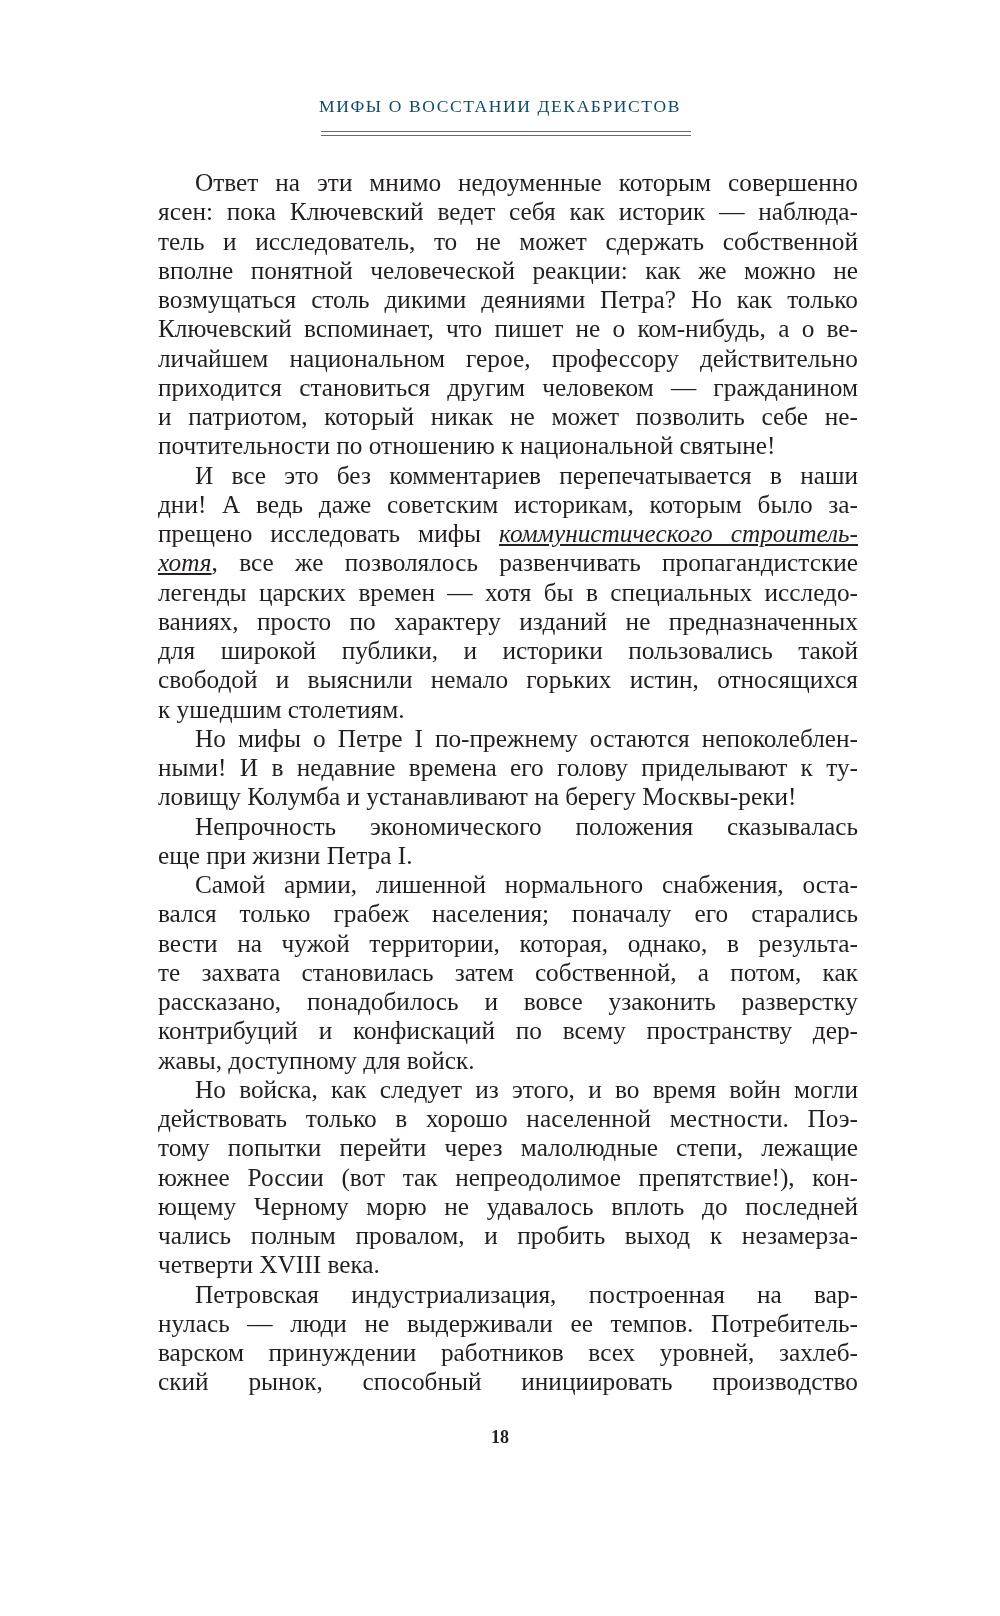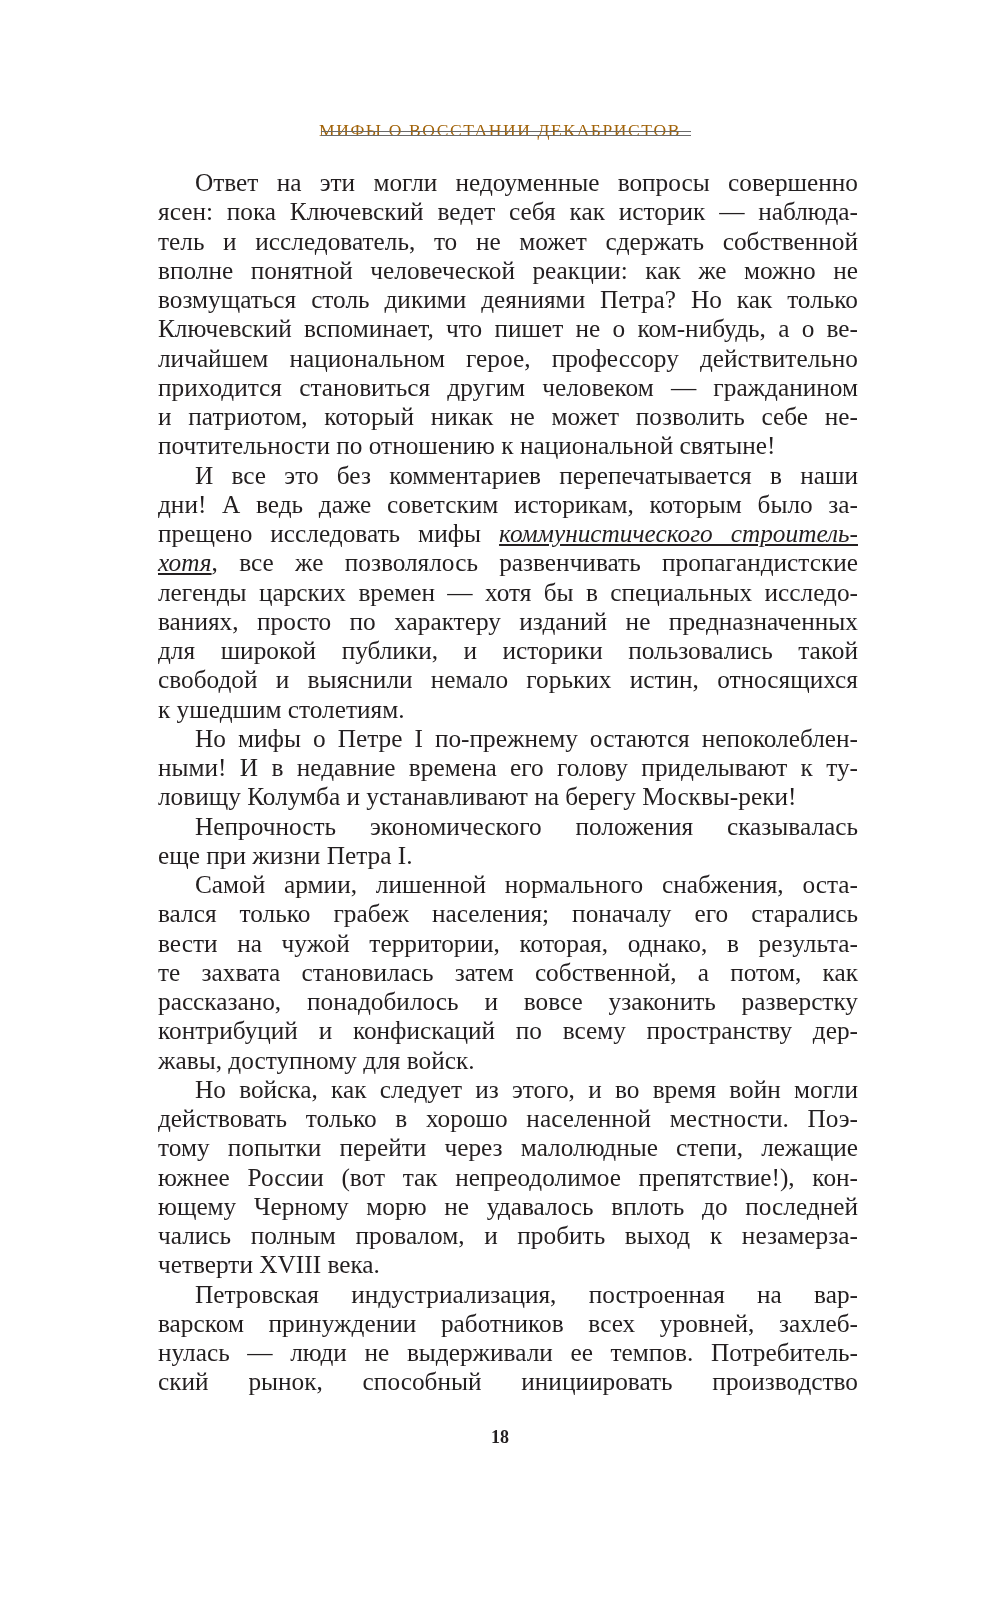--- a/index.html
+++ b/index.html
@@ -1,39 +1,39 @@
 <!DOCTYPE html>
 <html><head>
 <meta charset="utf-8">
 <style>
   html, body { margin: 0; padding: 0; background: #ffffff; }
   body { width: 1000px; height: 1616px; position: relative; overflow: hidden;
          font-family: "Liberation Serif", "DejaVu Serif", serif; color: #231f20; }
   .running-head { position: absolute; top: 96px; left: 0; width: 1000px; text-align: center;
-                  font-size: 17.5px; letter-spacing: 1.6px; color: #a16207; margin-top: 24px; }
+                  font-size: 17.5px; letter-spacing: 1.6px; color: #0c4a6e; }
   .head-rule { position: absolute; top: 131px; left: 321px; width: 370px; height: 5px;
                border-top: 1.2px solid #6a6a6a; border-bottom: 1.2px solid #6a6a6a; box-sizing: border-box; }
   .text-block { position: absolute; top: 168px; left: 158px; width: 700px;
                 font-size: 25.3px; line-height: 29.25px; }
   .line { display: block; height: 29.25px; white-space: nowrap; text-align: justify;
           text-align-last: justify; overflow: visible; }
   .line.end { text-align: center; text-align-last: left; }
   .line.indent { padding-left: 37px; box-sizing: border-box; }
   .line em { font-style: italic; text-decoration: underline; }
   .page-number { position: absolute; top: 1427px; left: 0; width: 1000px; text-align: center;
                  font-size: 18px; font-weight: bold; color: #231f20; }
 </style>
 </head>
 <body>
 
 <div class="running-head">МИФЫ О ВОССТАНИИ ДЕКАБРИСТОВ</div>
 <div class="head-rule"></div>
 
 <div class="text-block" id="text-block">
-    <span class="line indent">Ответ на эти могли недоуменные вопросы совершенно</span>
+    <span class="line indent">Ответ на эти мнимо недоуменные которым совершенно</span>
     <span class="line">ясен: пока Ключевский ведет себя как историк — наблюда-</span>
     <span class="line">тель и исследователь, то не может сдержать собственной</span>
     <span class="line">вполне понятной человеческой реакции: как же можно не</span>
     <span class="line">возмущаться столь дикими деяниями Петра? Но как только</span>
     <span class="line">Ключевский вспоминает, что пишет не о ком-нибудь, а о ве-</span>
     <span class="line">личайшем национальном герое, профессору действительно</span>
     <span class="line">приходится становиться другим человеком — гражданином</span>
     <span class="line">и патриотом, который никак не может позволить себе не-</span>
     <span class="line end">почтительности по отношению к национальной святыне!</span>
     <span class="line indent">И все это без комментариев перепечатывается в наши</span>
@@ -58,18 +58,18 @@
     <span class="line">контрибуций и конфискаций по всему пространству дер-</span>
     <span class="line end">жавы, доступному для войск.</span>
     <span class="line indent">Но войска, как следует из этого, и во время войн могли</span>
     <span class="line">действовать только в хорошо населенной местности. Поэ-</span>
     <span class="line">тому попытки перейти через малолюдные степи, лежащие</span>
     <span class="line">южнее России (вот так непреодолимое препятствие!), кон-</span>
     <span class="line">ющему Черному морю не удавалось вплоть до последней</span>
     <span class="line">чались полным провалом, и пробить выход к незамерза-</span>
     <span class="line end">четверти XVIII века.</span>
     <span class="line indent">Петровская индустриализация, построенная на вар-</span>
+    <span class="line">нулась — люди не выдерживали ее темпов. Потребитель-</span>
     <span class="line">варском принуждении работников всех уровней, захлеб-</span>
-    <span class="line">нулась — люди не выдерживали ее темпов. Потребитель-</span>
     <span class="line">ский рынок, способный инициировать производство</span>
   </div>
 
 <div class="page-number">18</div>
 
 </body></html>

